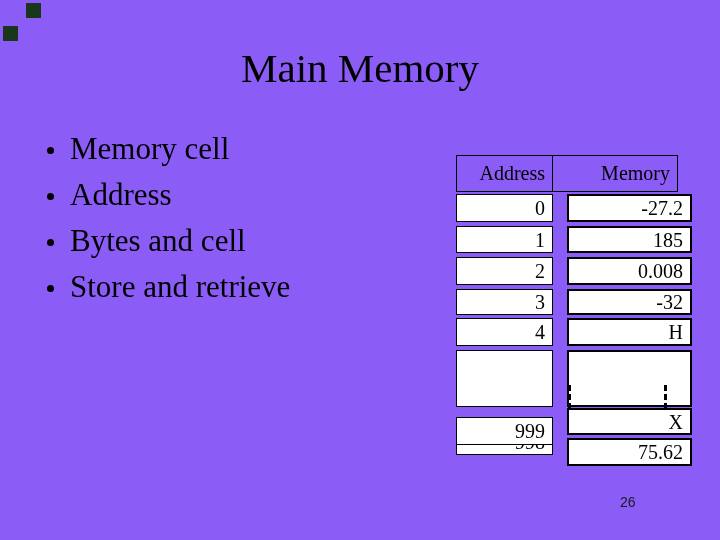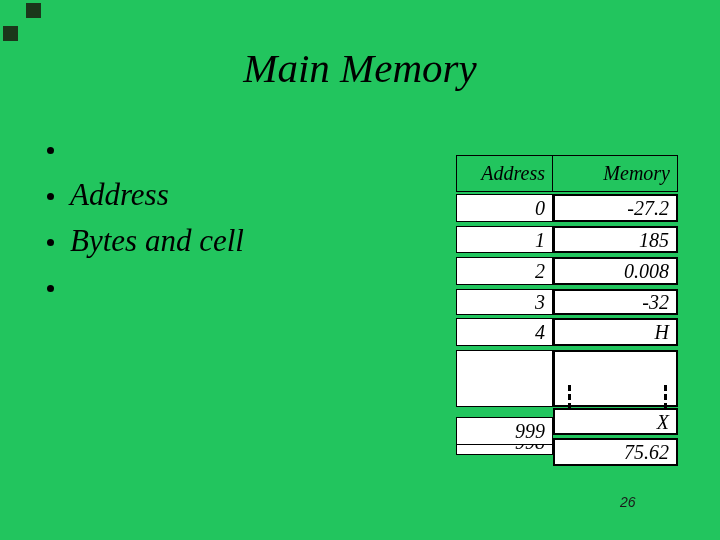--- a/index.html
+++ b/index.html
@@ -1,20 +1,19 @@
 <!DOCTYPE html>
 <html><head>
 <meta charset="utf-8">
 <style>
   html, body { margin: 0; padding: 0; background: #ffffff; }
   .slide {
     position: relative; width: 720px; height: 540px;
-    background: #22c55e; overflow: hidden; color: #000;
+    background: #8b5cf6; overflow: hidden; color: #000;
     font-family: "Liberation Serif", "DejaVu Serif", serif;
-    font-style: italic;
   }
   .decor-sq { position: absolute; }
   #sq-top  { left: 26px; top: 3px;  width: 15px; height: 15px; }
   #sq-left { left: 3px;  top: 26px; width: 15px; height: 15px; }
   .title {
     position: absolute; left: 0; top: 44px; width: 720px; margin: 0;
     text-align: center; font-size: 41px; font-weight: normal; line-height: 1.18;
   }
   .bullets { position: absolute; left: 40px; top: 126px; margin: 0; padding: 0; list-style: none; }
   .bullets li { height: 46px; display: flex; align-items: center; font-size: 31px; }
@@ -22,21 +21,21 @@
 
   
   .cell {
     position: absolute; box-sizing: border-box; background: #fff;
     display: flex; align-items: center; justify-content: flex-end;
     font-size: 20px; padding-right: 7px; line-height: 1;
   }
   .thin  { border: 1px solid #000; }
   .thick { border: 2px solid #000; }
   .addr { left: 456px; width: 97px; }
-  .cont { left: 553px; width: 125px; padding-left: 28px; }
+  .cont { left: 567px; width: 125px; padding-left: 28px; }
   .hdr {
     position: absolute; left: 456px; top: 155px; width: 222px; height: 37px;
     box-sizing: border-box; border: 1px solid #000; display: flex; font-size: 20px;
   }
   .hdr-cell {
     box-sizing: border-box; display: flex; align-items: center;
     justify-content: flex-end; padding-right: 7px;
   }
   .hdr-addr { width: 96px; border-right: 1px solid #000; }
   .hdr-cont { flex: 1; }
@@ -54,31 +53,33 @@
 <div class="slide">
 
   <div class="decor-sq" id="sq-top" style="background:#1b371b"></div>
   <div class="decor-sq" id="sq-left" style="background:#1b371b"></div>
 
   <h1 class="title">Main Memory</h1>
 
   <ul class="bullets">
     <li>
       <span class="dot"></span>
+      <span>Memory cell</span>
     </li>
     <li>
       <span class="dot"></span>
       <span>Address</span>
     </li>
     <li>
       <span class="dot"></span>
       <span>Bytes and cell</span>
     </li>
     <li>
       <span class="dot"></span>
+      <span>Store and retrieve</span>
     </li>
   </ul>
 
   <div>
 
     <div class="hdr">
       <div class="hdr-cell hdr-addr">Address</div>
       <div class="hdr-cell hdr-cont">Memory</div>
     </div>
 

